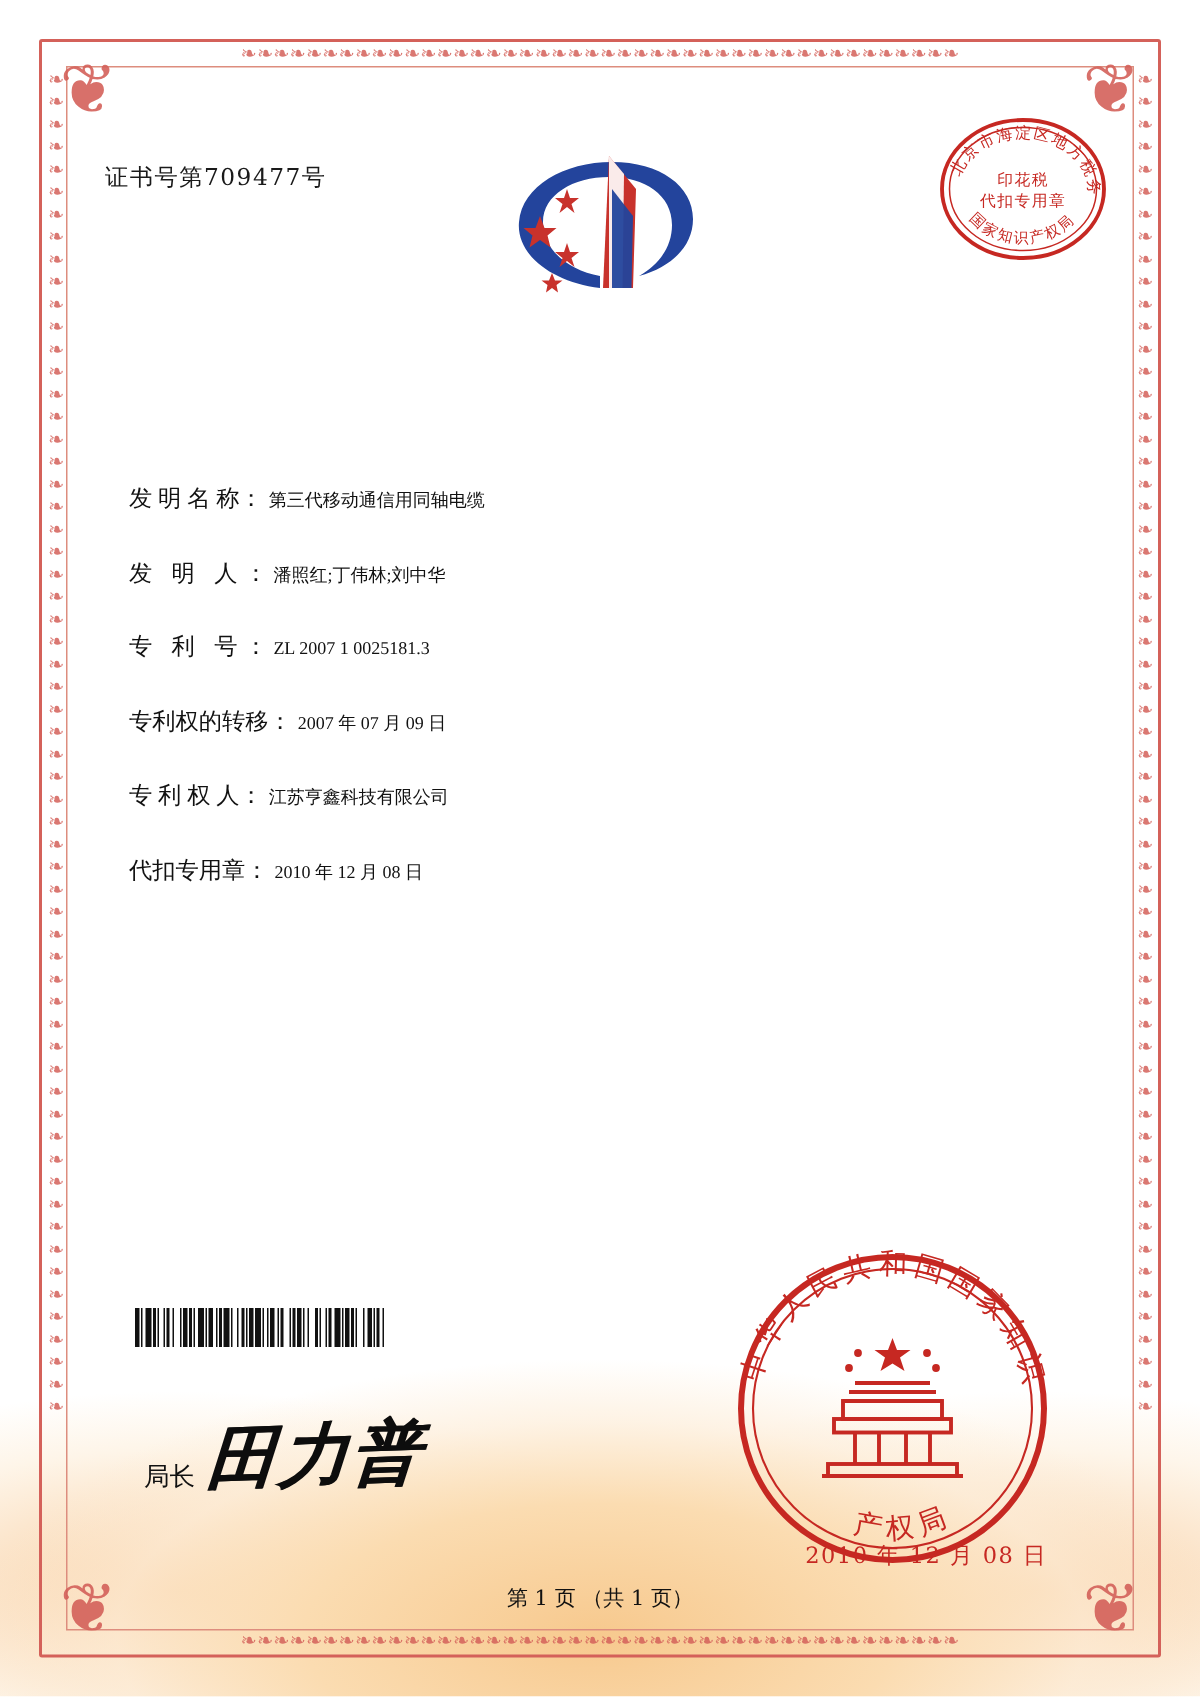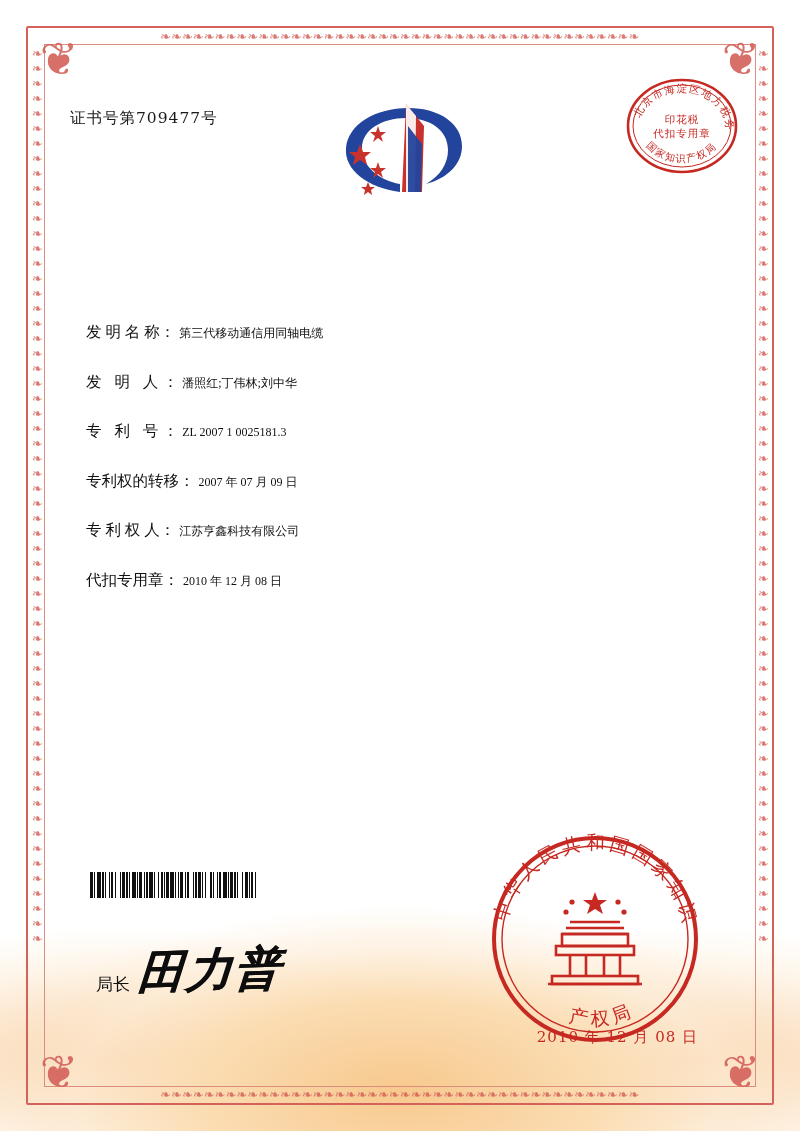--- a/index.html
+++ b/index.html
@@ -436,14 +436,15 @@
           <polygon points="109,62 112,70 121,70 114,75 117,84 109,79 101,84 104,75 97,70 106,70"></polygon>
           <circle cx="86" cy="72" r="2.6"></circle>
           <circle cx="80" cy="82" r="2.6"></circle>
           <circle cx="132" cy="72" r="2.6"></circle>
           <circle cx="138" cy="82" r="2.6"></circle>
         </g>
       </svg>
     </div>
     <div class="seal-date">2010 年 12 月 08 日</div>
 
+    <div class="page-footer">第 1 页 （共 1 页）</div>
   </div>
 </div>
 
 </body></html>

